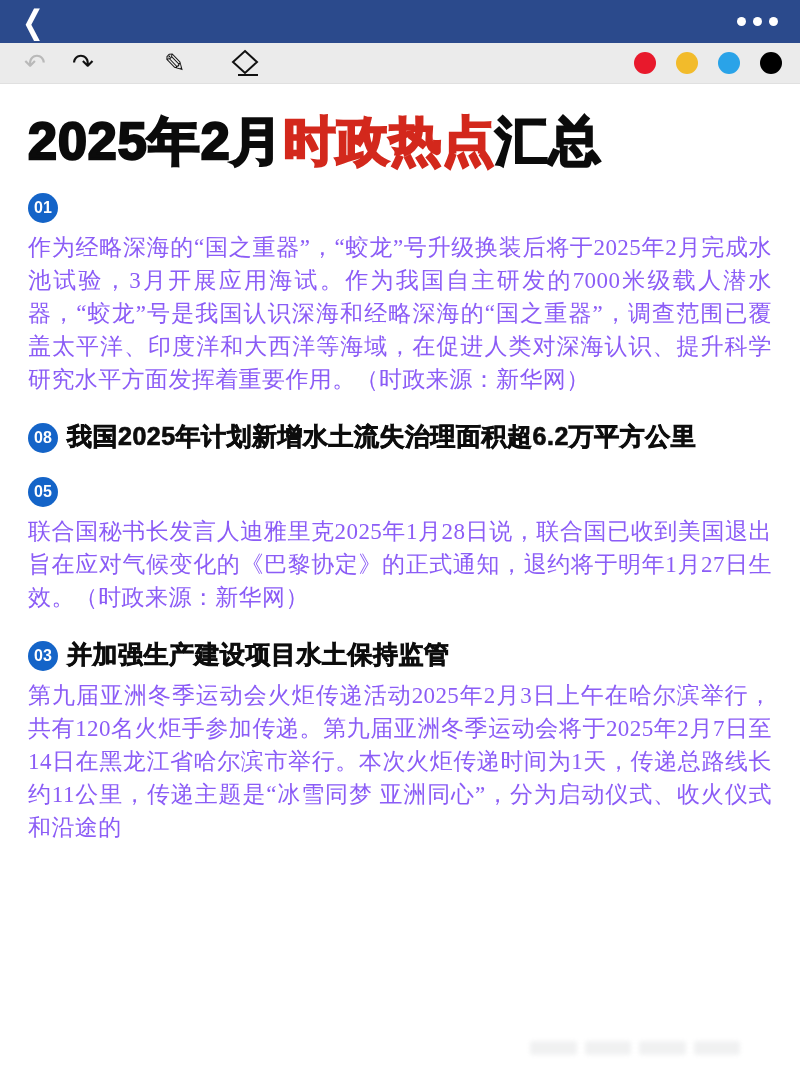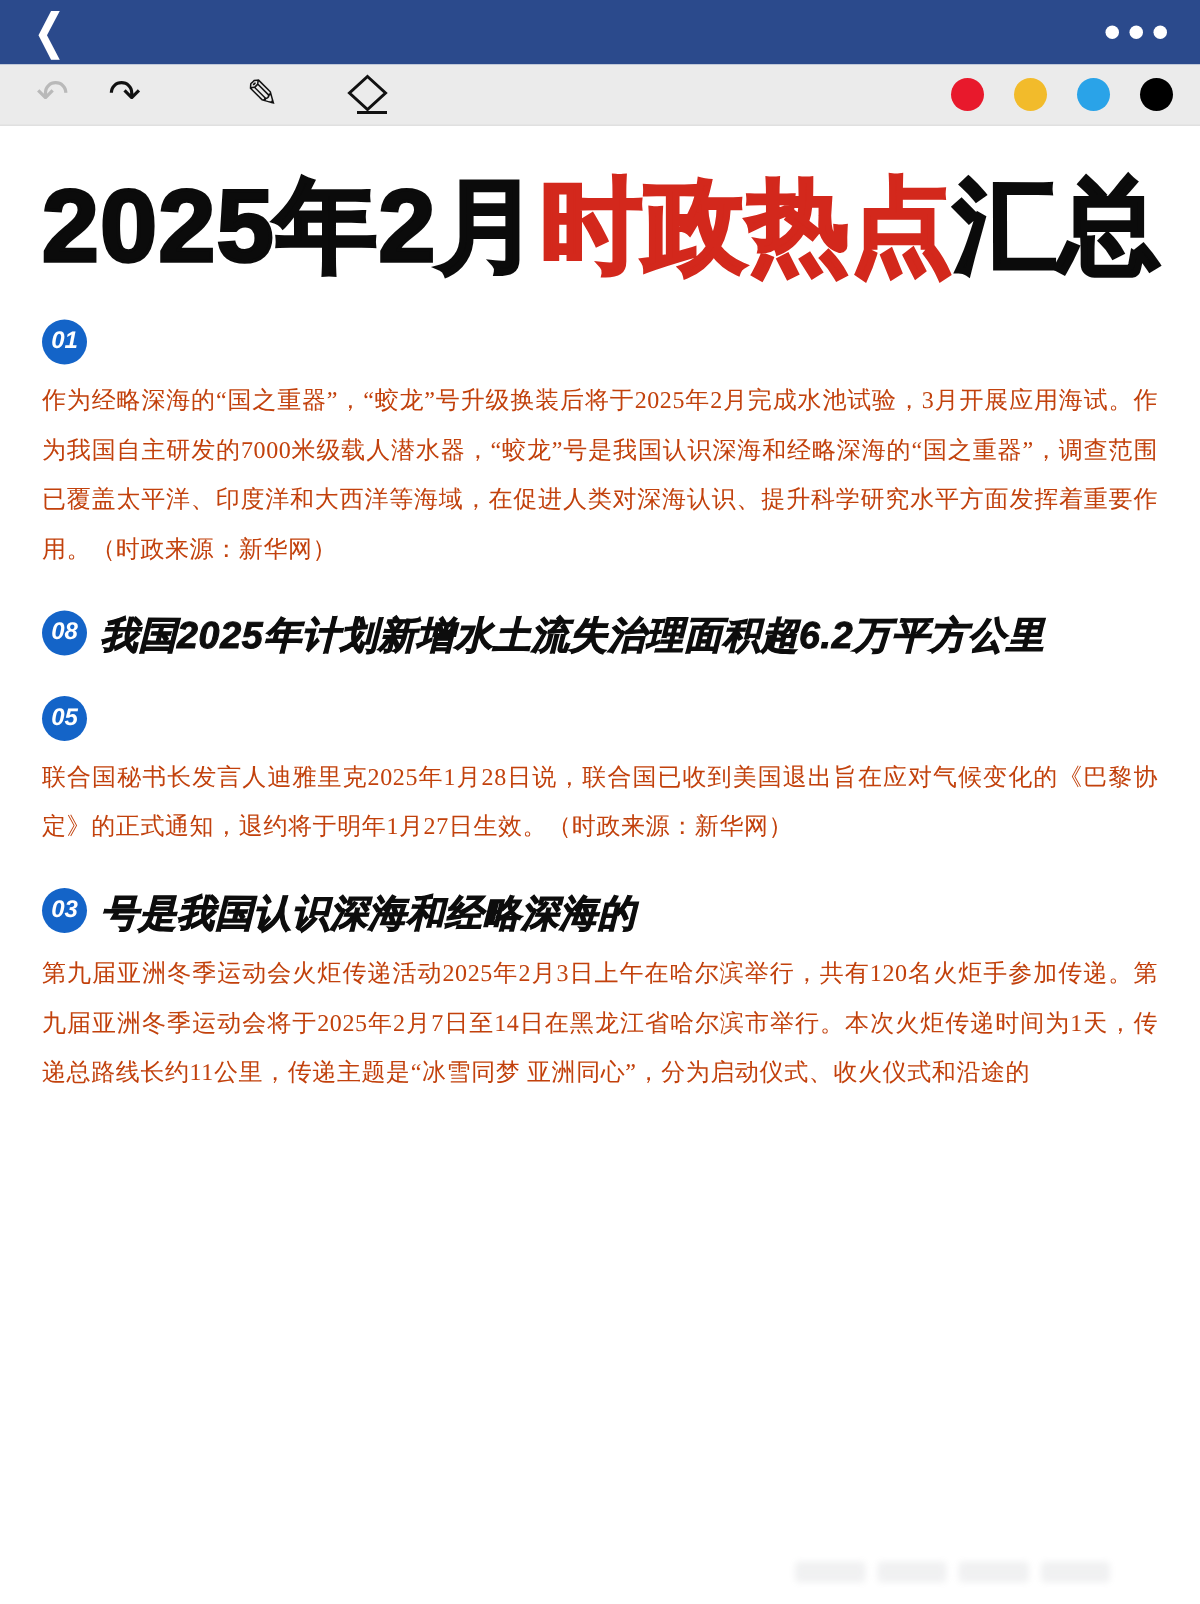--- a/index.html
+++ b/index.html
@@ -48,60 +48,59 @@
   .color-dot {
     width: 22px; height: 22px; border-radius: 50%;
     border: none; cursor: pointer; margin-left: 20px; padding: 0;
   }
 
   
   .page { padding: 16px 28px 0 28px; background: #fff; }
 
   .doc-title {
     text-align: left;
-    font-size: 68px;
+    font-size: 52px;
     font-weight: 900;
     letter-spacing: 1px;
     line-height: 1.28;
     color: #0b0b0b;
     -webkit-text-stroke: 2.4px currentColor;
     margin: 8px 0 14px 0;
     white-space: nowrap;
   }
   .doc-title .red { color: var(--title-red, #d3281c); }
 
   .section { margin-top: 24px; }
   .section:first-of-type { margin-top: 18px; }
 
   .sec-head {
-    display: flex; align-items: flex-start;
+    display: flex; align-items: flex-end;
     font-weight: 700;
     font-size: 25px;
     color: #0d0d0d;
     -webkit-text-stroke: 0.7px currentColor;
     letter-spacing: 0.5px;
     margin-bottom: 8px;
-    font-style: italic;
   }
   .badge {
     flex: 0 0 auto;
     width: 30px; height: 30px; border-radius: 50%;
     background: var(--badge-blue, #1464c8);
     color: #fff; font-size: 16px; font-weight: 700;
     display: inline-flex; align-items: center; justify-content: center;
     margin-right: 9px;
     -webkit-text-stroke: 0;
     letter-spacing: 0;
   }
   .sec-body {
     font-family: "Liberation Serif", "DejaVu Serif", serif;
-    font-size: 16px;
+    font-size: 23px;
     line-height: 33px;
     letter-spacing: 0.4px;
-    color: #c2410c;
+    color: #8b5cf6;
     text-align: justify;
     text-justify: inter-ideograph;
   }
 
   
   .watermark {
     position: absolute;
     right: 60px; bottom: 14px;
     width: 210px; height: 14px;
     display: flex; gap: 8px;
@@ -167,21 +166,21 @@
     <div class="section">
       <div class="sec-head">
         <span class="badge">05</span>
       </div>
       <p class="sec-body">联合国秘书长发言人迪雅里克2025年1月28日说，联合国已收到美国退出旨在应对气候变化的《巴黎协定》的正式通知，退约将于明年1月27日生效。（时政来源：新华网）</p>
     </div>
 
     <div class="section">
       <div class="sec-head">
         <span class="badge">03</span>
-        <span>号是我国认识深海和经略深海的</span>
+        <span>并加强生产建设项目水土保持监管</span>
       </div>
       <p class="sec-body">第九届亚洲冬季运动会火炬传递活动2025年2月3日上午在哈尔滨举行，共有120名火炬手参加传递。第九届亚洲冬季运动会将于2025年2月7日至14日在黑龙江省哈尔滨市举行。本次火炬传递时间为1天，传递总路线长约11公里，传递主题是“冰雪同梦 亚洲同心”，分为启动仪式、收火仪式和沿途的</p>
     </div>
 
   </div>
 
   <div class="watermark">
     <i></i>
       <i></i>
       <i></i>

